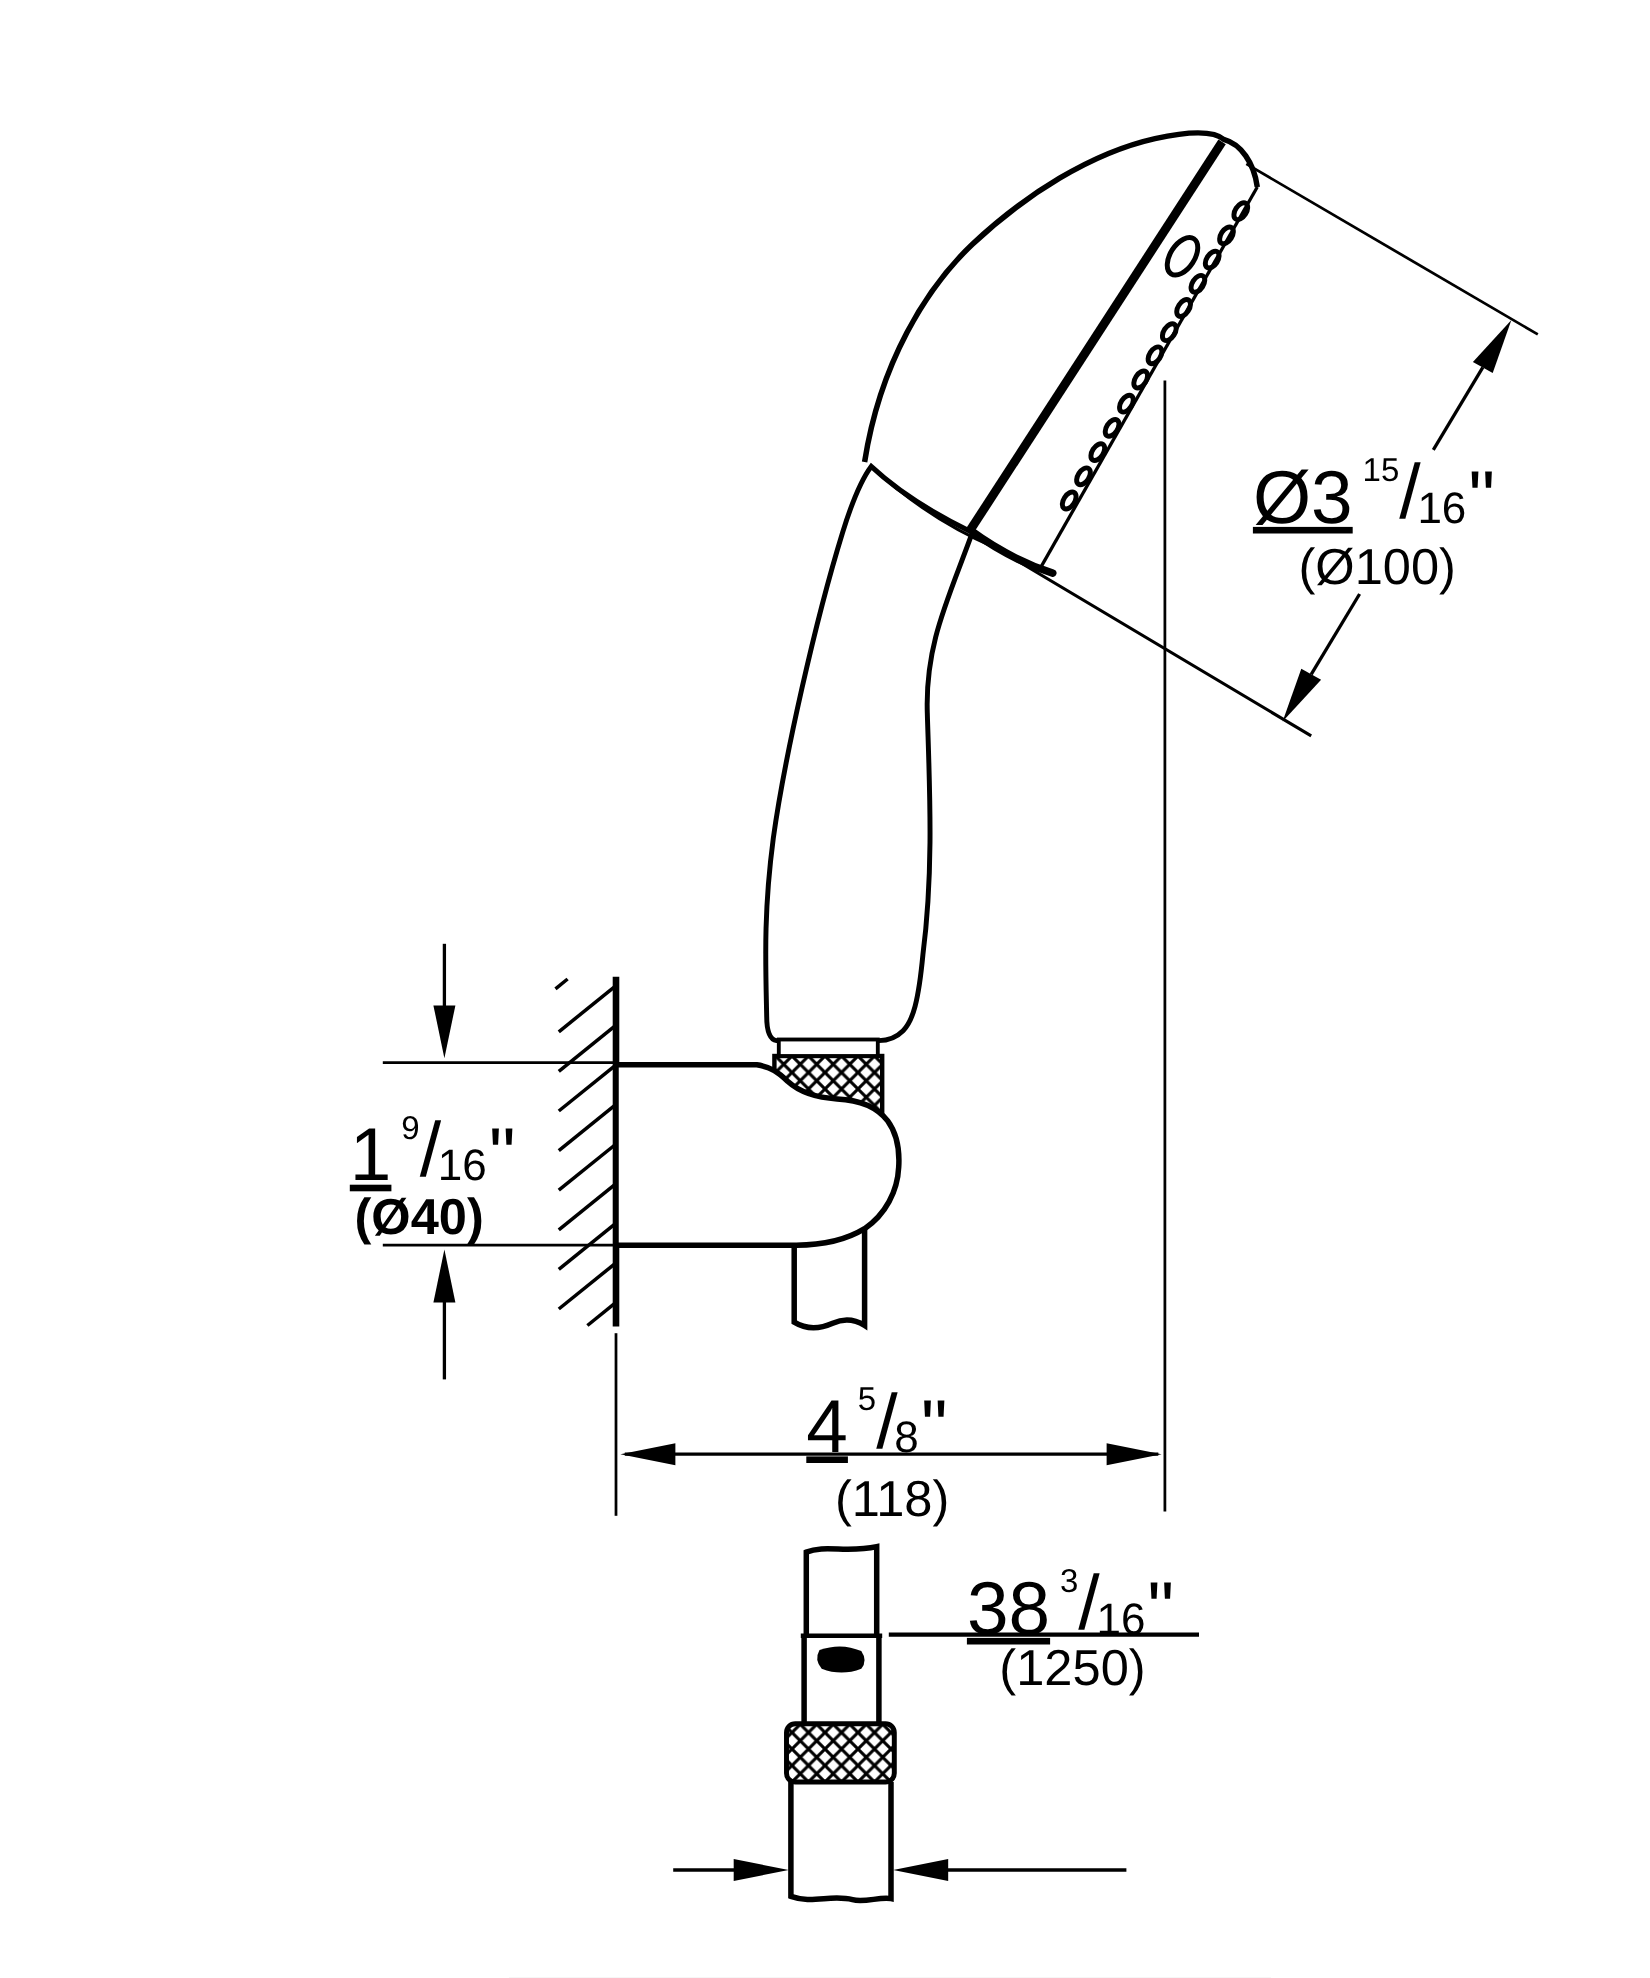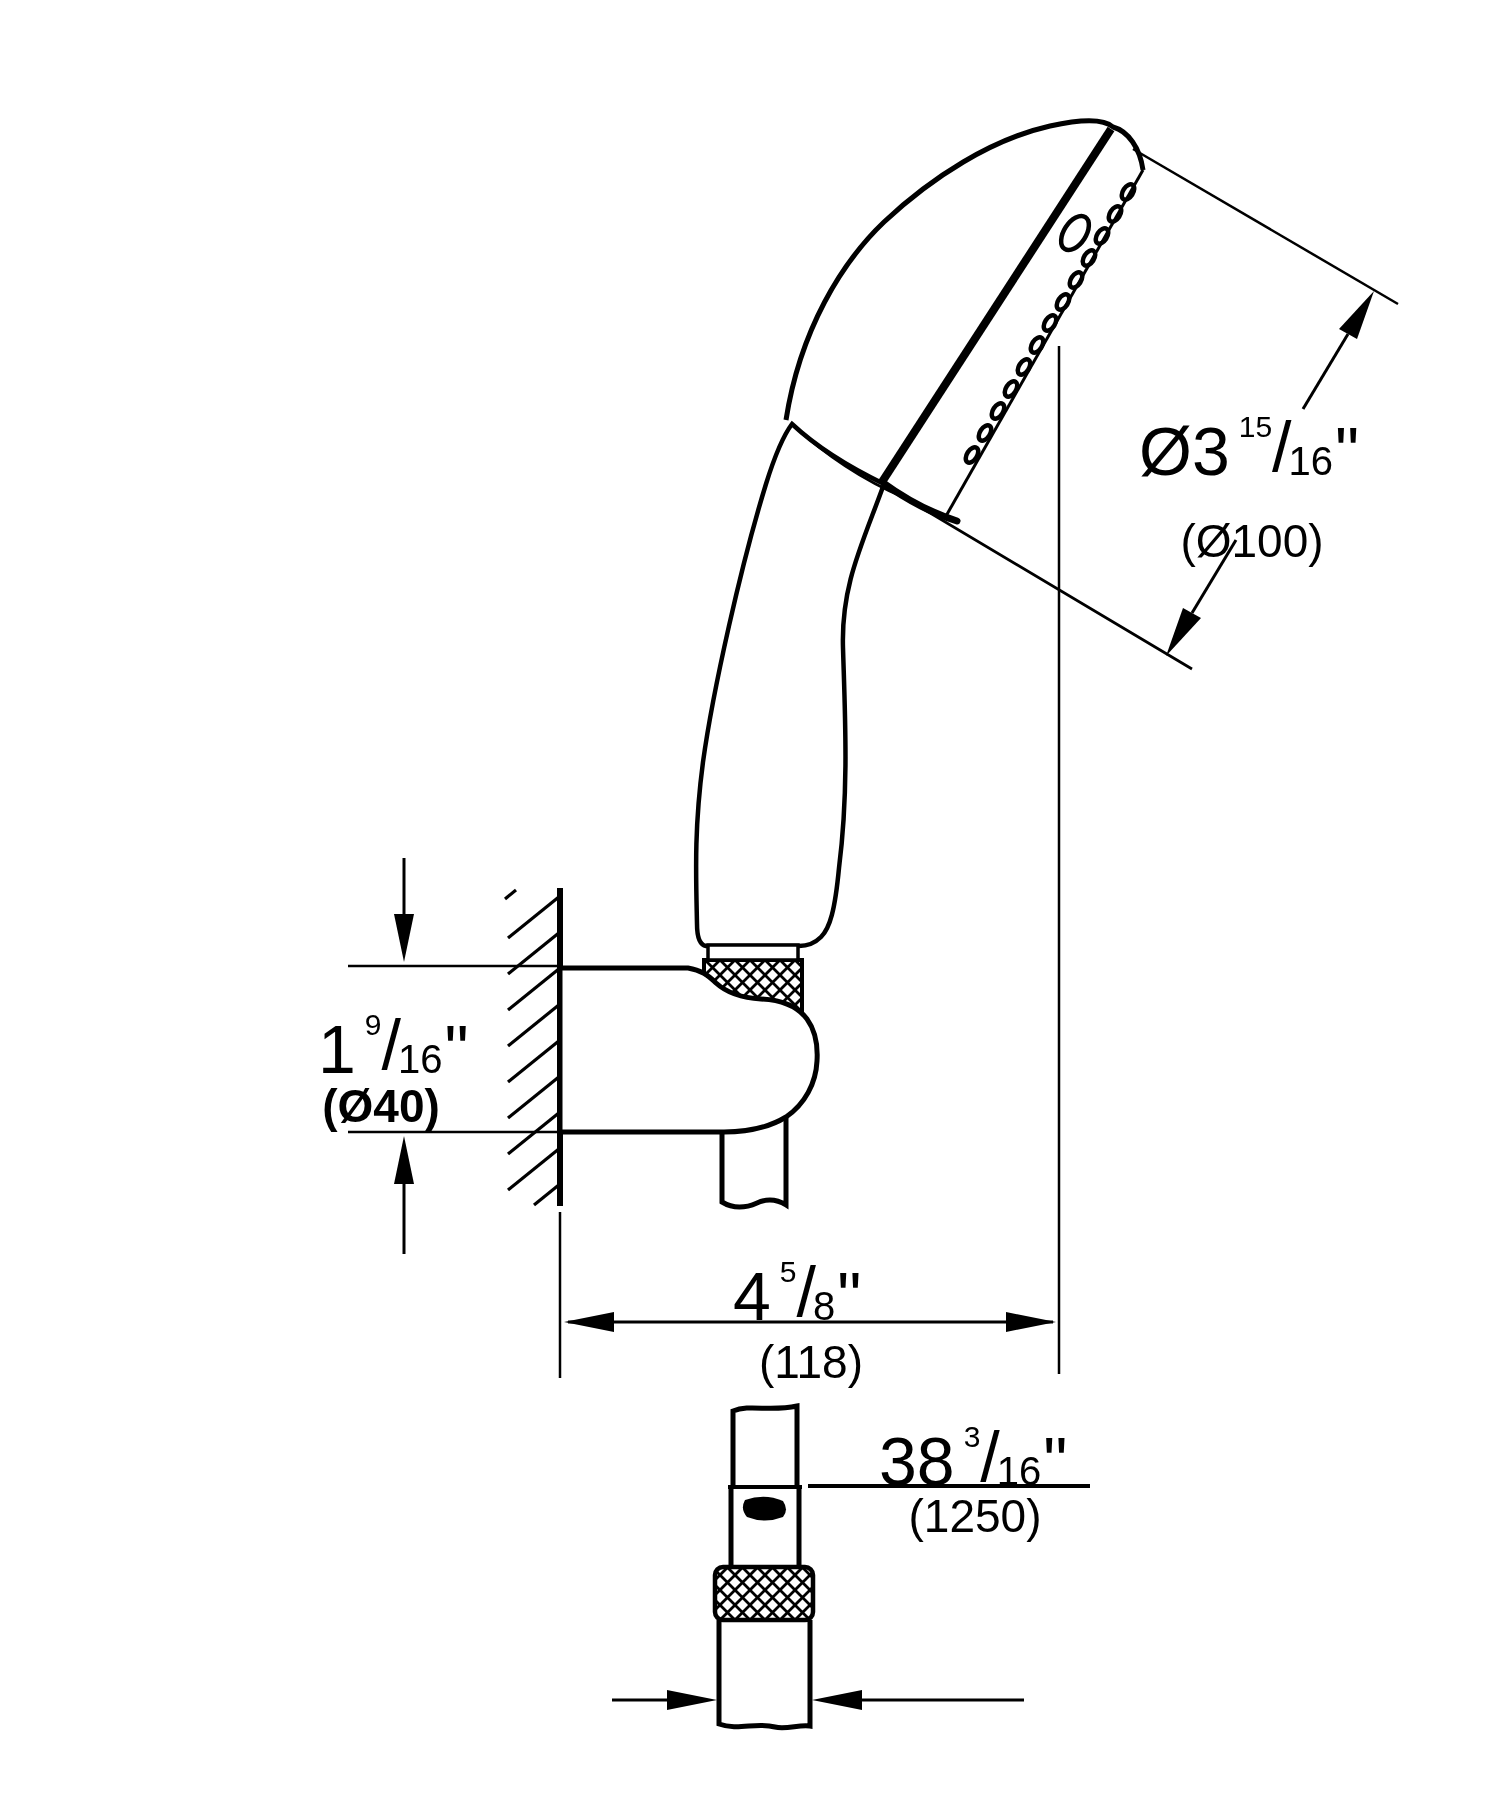--- a/index.html
+++ b/index.html
@@ -6,21 +6,21 @@
   #page {
     position:relative; width:1500px; height:1798px;
     background:#ffffff; overflow:hidden;
     font-family:"Liberation Sans", sans-serif;
   }
   #art { position:absolute; left:0; top:0; }
   .dim {
     position:absolute; color:#000; white-space:nowrap;
     font-family:"Liberation Sans", sans-serif; line-height:1;
   }
-  .dim .main  { font-size:68px; }
+  .dim .main  { font-size:68px;text-decoration:underline; }
   .dim .num   { font-size:30px; vertical-align:38px; margin-left:9px; }
   .dim .slash { font-size:70px; vertical-align:4px; letter-spacing:-3px; }
   .dim .den   { font-size:40px; vertical-align:0; }
   .dim .unit  { font-size:68px; margin-left:2px; }
   .metric { font-size:46px; transform:translateX(-50%); }
 </style>
 </head>
 <body>
 
 <div id="page">
@@ -129,21 +129,21 @@
       <line x1="612" y1="1700" x2="674" y2="1700" stroke-width="3"></line>
       <polygon fill="#000" stroke="none" points="717,1700 667,1690 667,1710"></polygon>
       <line x1="858" y1="1700" x2="1024" y2="1700" stroke-width="3"></line>
       <polygon fill="#000" stroke="none" points="812,1700 862,1690 862,1710"></polygon>
     </g>
   </svg>
 
   <div class="dim" style="left:1139px; top:412px;">
     <span class="main">Ø3</span><span class="num">15</span><span class="slash">/</span><span class="den">16</span><span class="unit">"</span>
   </div>
-  <div class="dim metric" style="left:1252px; top:518px;">(Ø100)</div>
+  <div class="dim metric" style="left:1252px; top:492px;">(Ø100)</div>
 
   <div class="dim" style="left:318px; top:1010px;">
     <span class="main">1</span><span class="num">9</span><span class="slash">/</span><span class="den">16</span><span class="unit">"</span>
   </div>
   <div class="dim metric" style="left:381px; top:1083px;font-weight:bold;">(Ø40)</div>
 
   <div class="dim" style="left:733px; top:1257px;">
     <span class="main">4</span><span class="num">5</span><span class="slash">/</span><span class="den">8</span><span class="unit">"</span>
   </div>
   <div class="dim metric" style="left:799px; top:1339px;margin-left:12px;">(118)</div>

